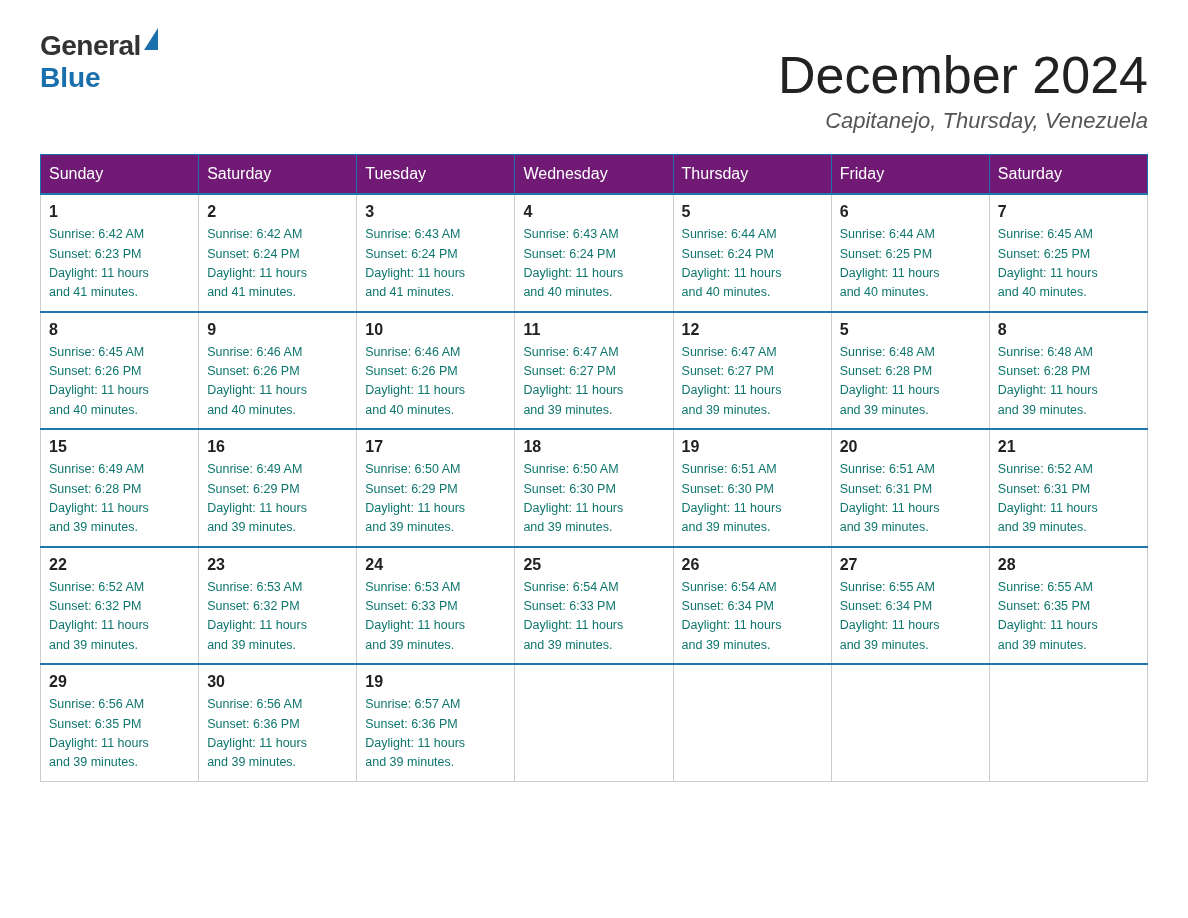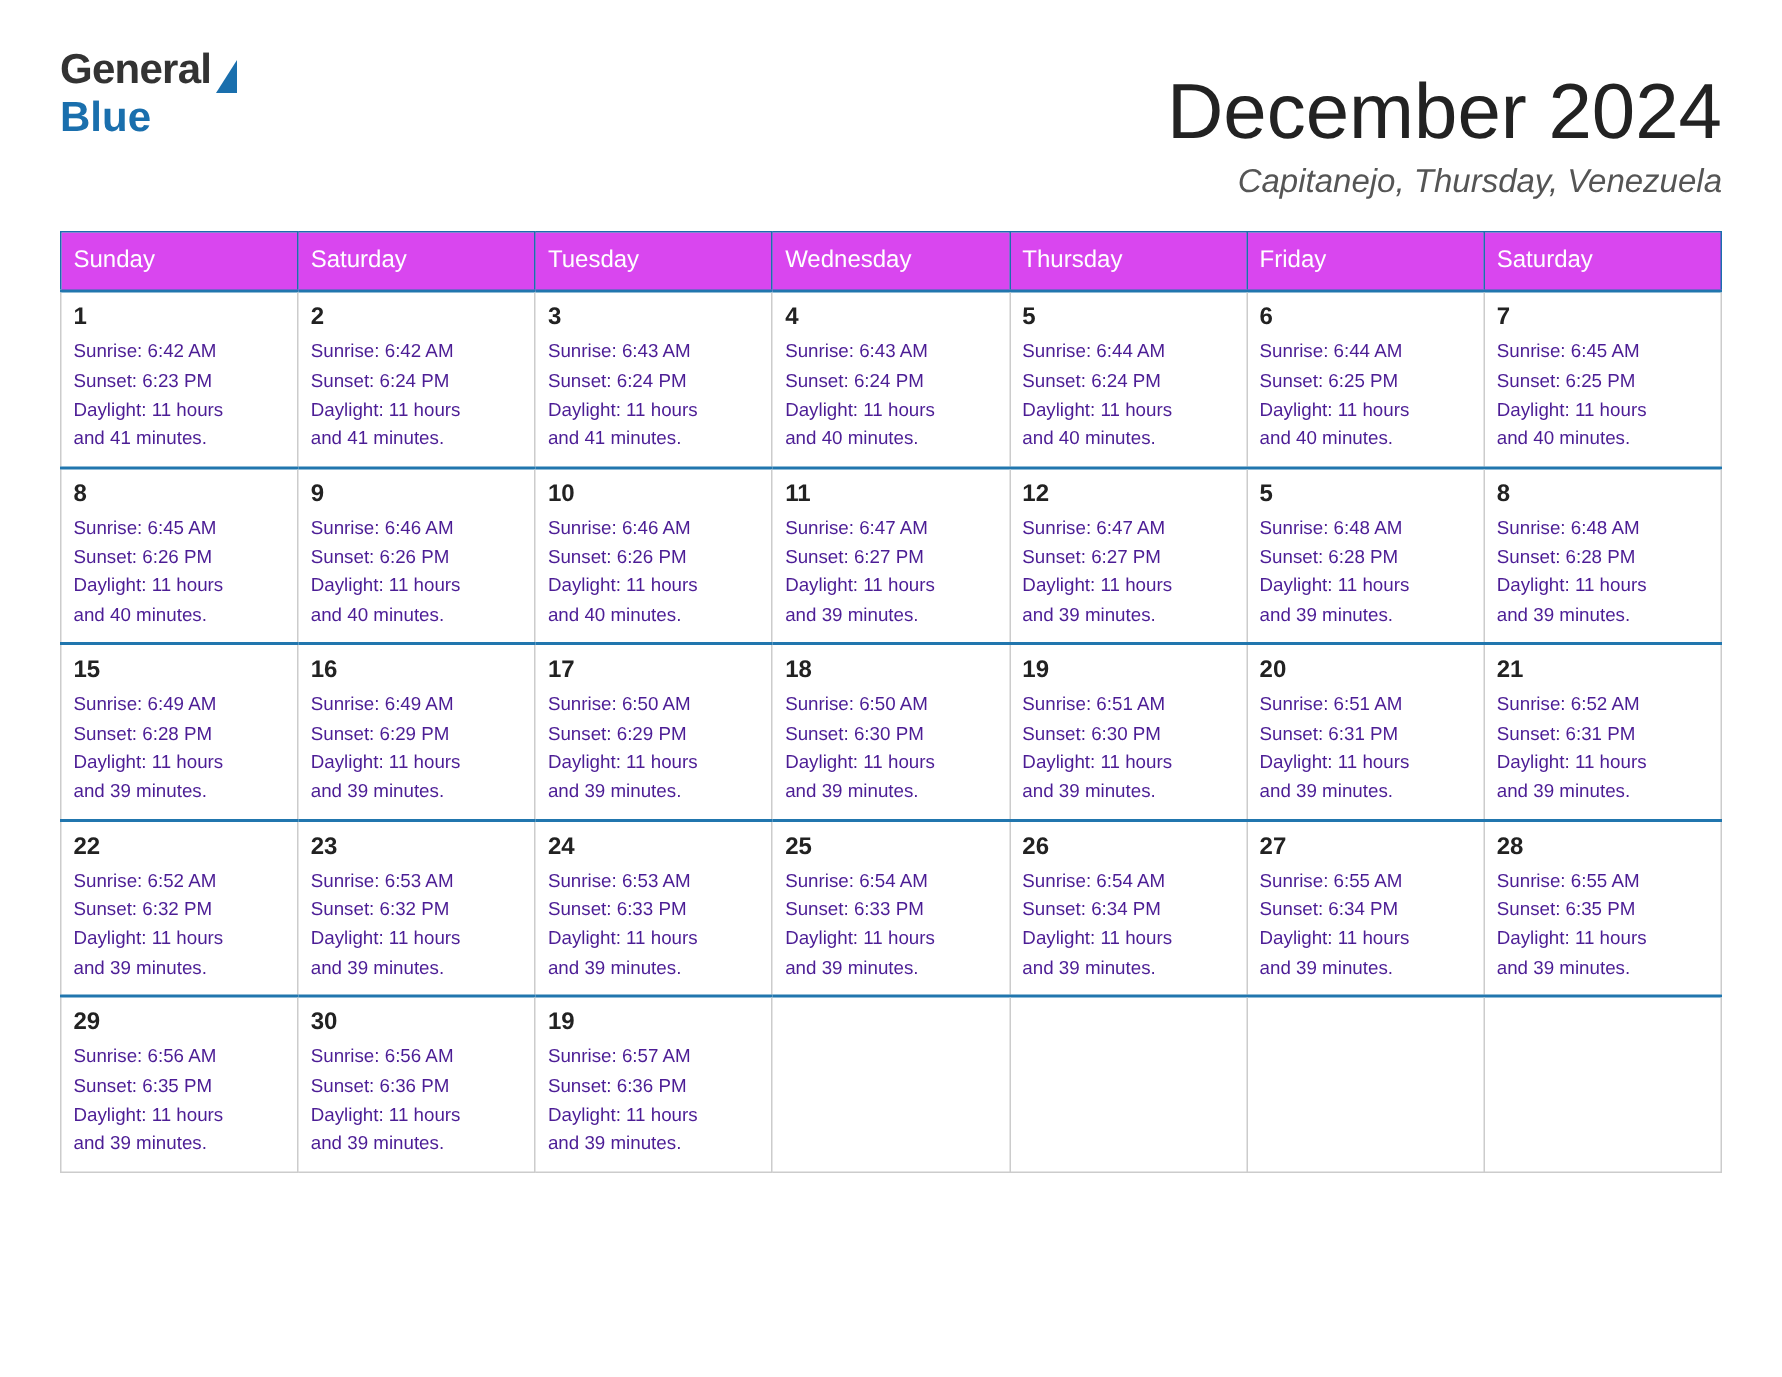--- a/index.html
+++ b/index.html
@@ -16,21 +16,21 @@
       align-items: flex-start;
       margin-bottom: 20px;
     }
     .logo {
       display: flex;
       flex-direction: column;
       align-items: flex-start;
     }
     .logo-top {
       display: flex;
-      align-items: flex-end;
+      align-items: flex-start;
     }
     .logo-general {
       font-size: 28px;
       font-weight: bold;
       color: #333333;
       letter-spacing: -0.5px;
     }
     .logo-triangle {
       width: 0;
       height: 0;
@@ -61,21 +61,21 @@
       color: #555555;
       font-style: italic;
       margin-top: 4px;
     }
     .calendar-table {
       width: 100%;
       border-collapse: collapse;
       table-layout: fixed;
     }
     .calendar-table th {
-      background-color: #d946ef;
+      background-color: #701a75;
       color: #ffffff;
       padding: 10px 8px;
       text-align: left;
       font-size: 16px;
       font-weight: normal;
       border: 1px solid #1a6fad;
     }
     .calendar-table td {
       vertical-align: top;
       padding: 8px;
@@ -87,21 +87,21 @@
     }
     .day-number {
       font-size: 16px;
       font-weight: bold;
       color: #222222;
       display: block;
       margin-bottom: 4px;
     }
     .day-info {
       font-size: 12.5px;
-      color: #4c1d95;
+      color: #0f766e;
       line-height: 1.55;
     }
     .empty-cell {
       background: #ffffff;
       border-top: 2px solid #2176ae;
     }
   </style>
 </head>
 <body>
 

